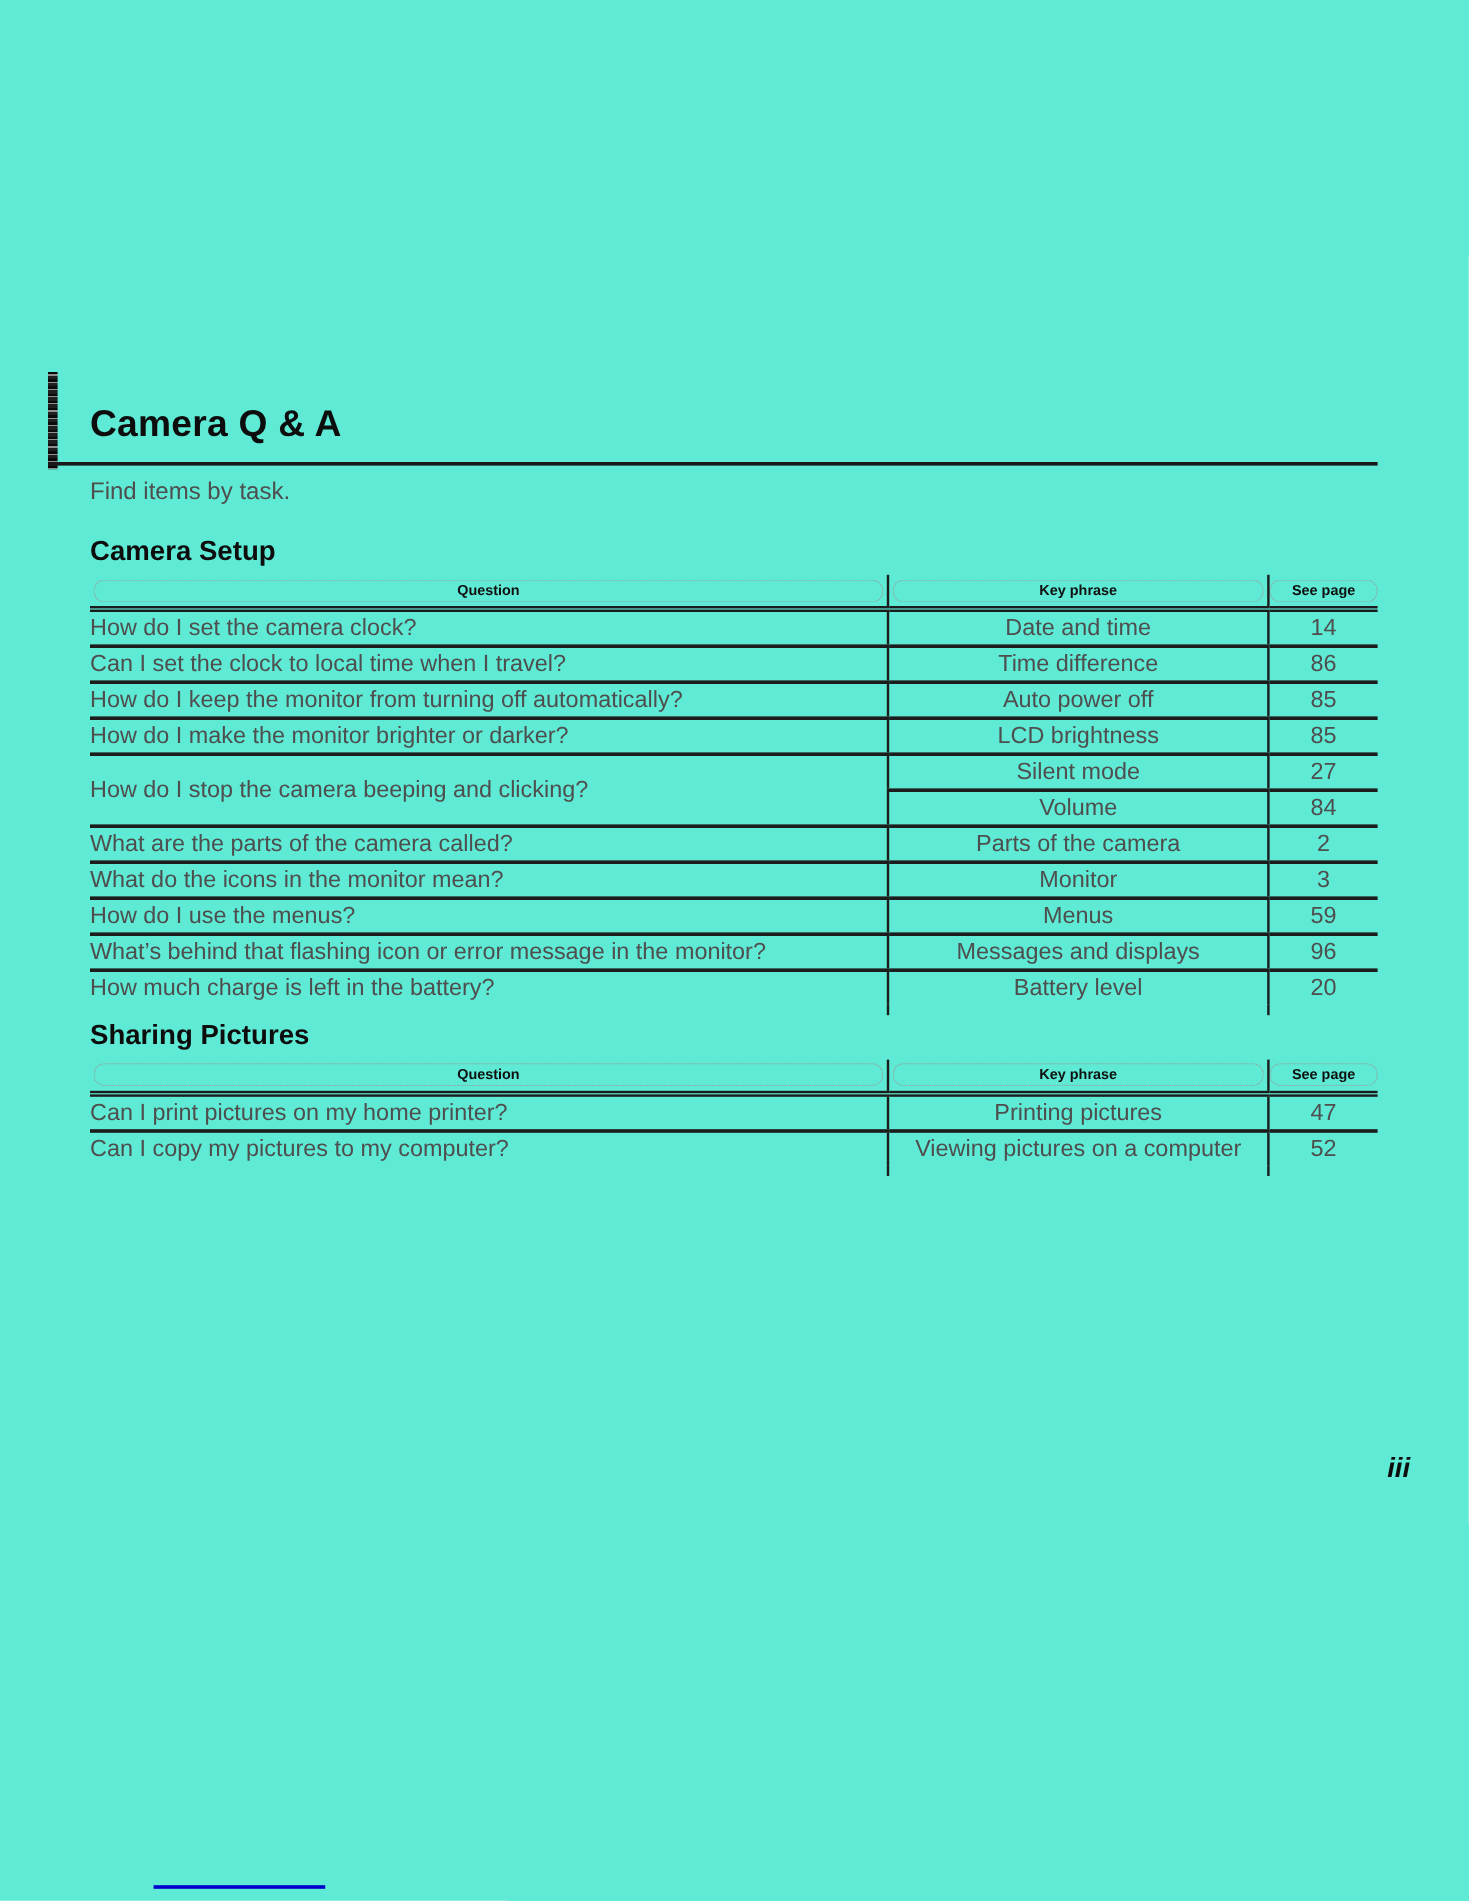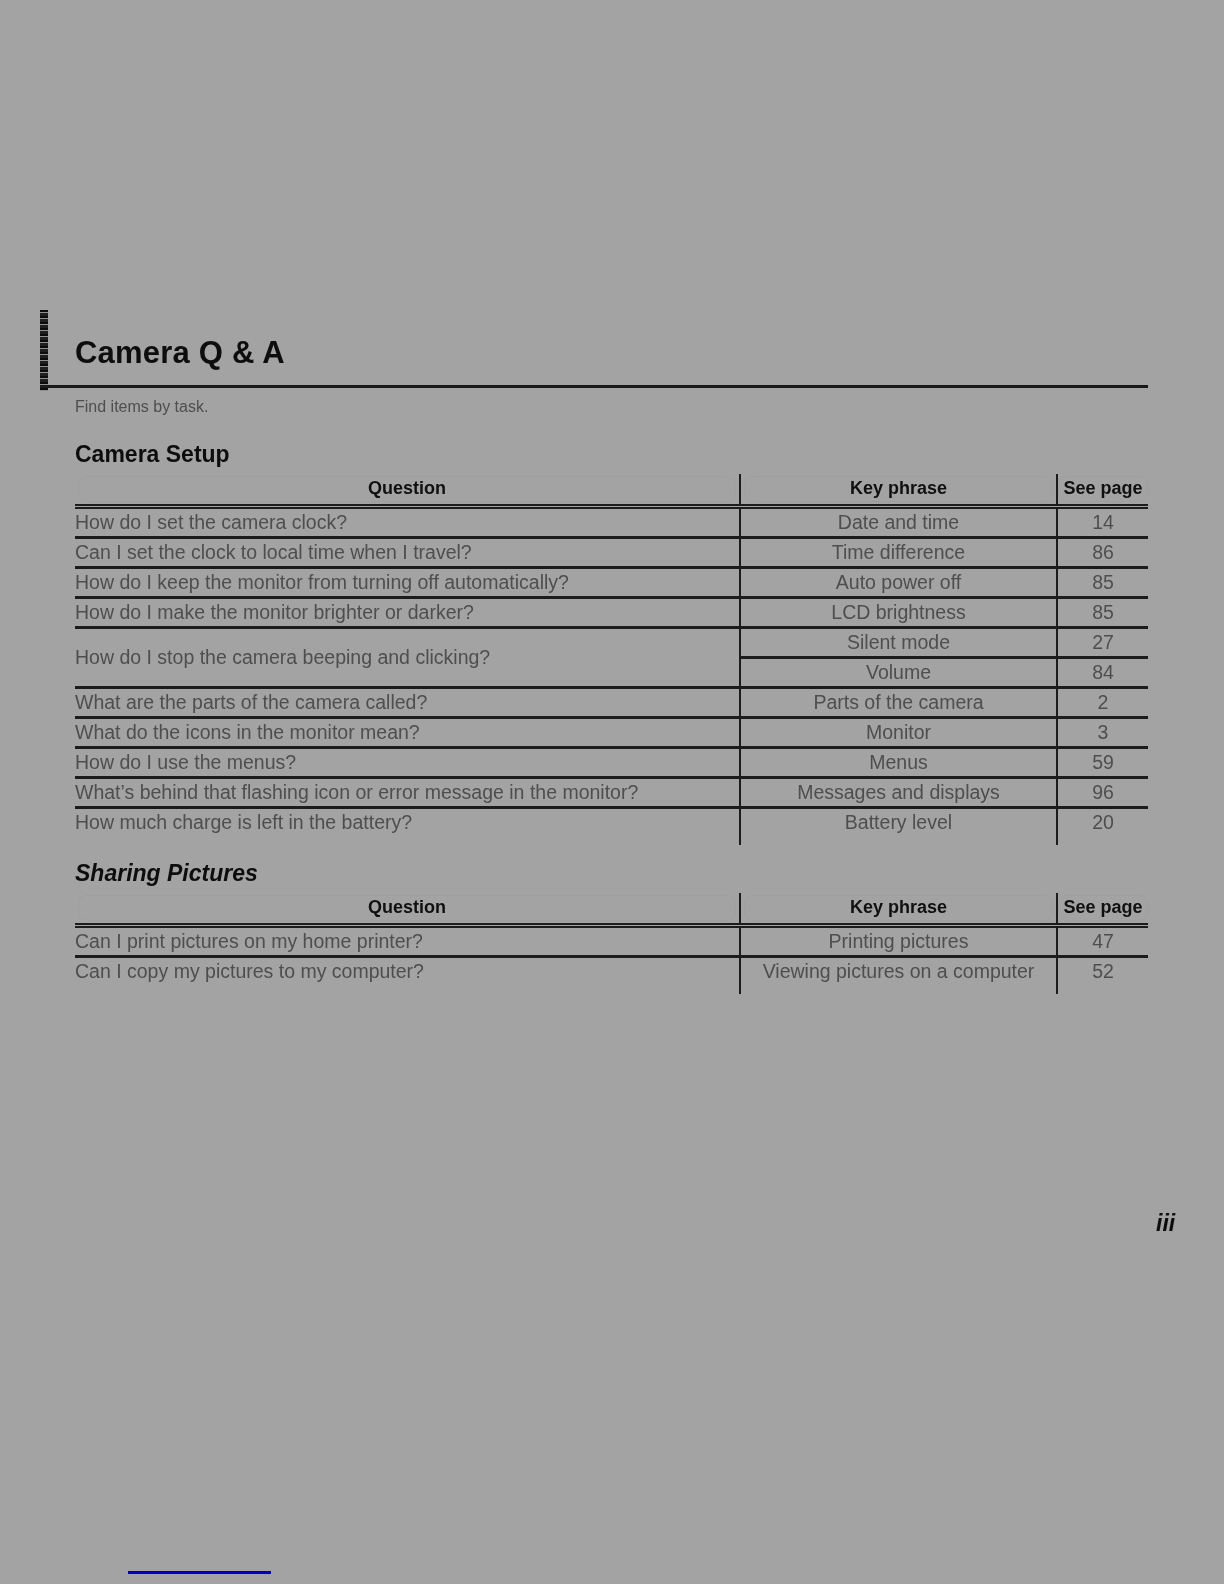--- a/index.html
+++ b/index.html
@@ -1,21 +1,21 @@
 <!DOCTYPE html>
 <html><head>
 <meta charset="utf-8">
 <style>
   html, body { margin: 0; padding: 0; background: #e8e8e8; }
   .page {
     position: relative;
     width: 1224px;
     height: 1584px;
     margin: 0 auto;
-    background: #a3a3a3;
+    background: #5eead4;
     font-family: "Liberation Sans", sans-serif;
     overflow: hidden;
   }
 
   
   .spine {
     position: absolute;
     left: 40px;
     top: 310px;
     width: 8px;
@@ -39,47 +39,47 @@
     letter-spacing: 0.2px;
   }
   .title-rule {
     width: 1108px;
     margin: 15px 0 0 -35px;
     height: 3px;
     background: #191919;
   }
   .intro {
     margin: 9px 0 0 0;
-    font-size: 16px;
+    font-size: 20px;
     line-height: 1.3;
     color: #4e4e4e;
   }
   h2.section-heading {
     margin: 24px 0 0 0;
     font-size: 23px;
     font-weight: 800;
     line-height: 1.1;
     color: #0d0d0d;
   }
-  h2.section-heading.second { margin-top: 16px; font-style: italic; }
+  h2.section-heading.second { margin-top: 4px; }
 
   table.qa {
     margin-top: 7px;
     border-collapse: collapse;
     width: 1073px;
     table-layout: fixed;
   }
   table.qa col.c-q { width: 665px; }
   table.qa col.c-k { width: 317px; }
   table.qa col.c-p { width: 91px; }
 
   table.qa th {
     height: 26px;
     padding: 0;
-    font-size: 18px;
+    font-size: 12px;
     font-weight: 800;
     color: #101010;
     text-align: center;
     vertical-align: middle;
     border-bottom: 5px double #1c1c1c;
   }
   
   .halo {
     display: block;
     margin: 2px 3px;

